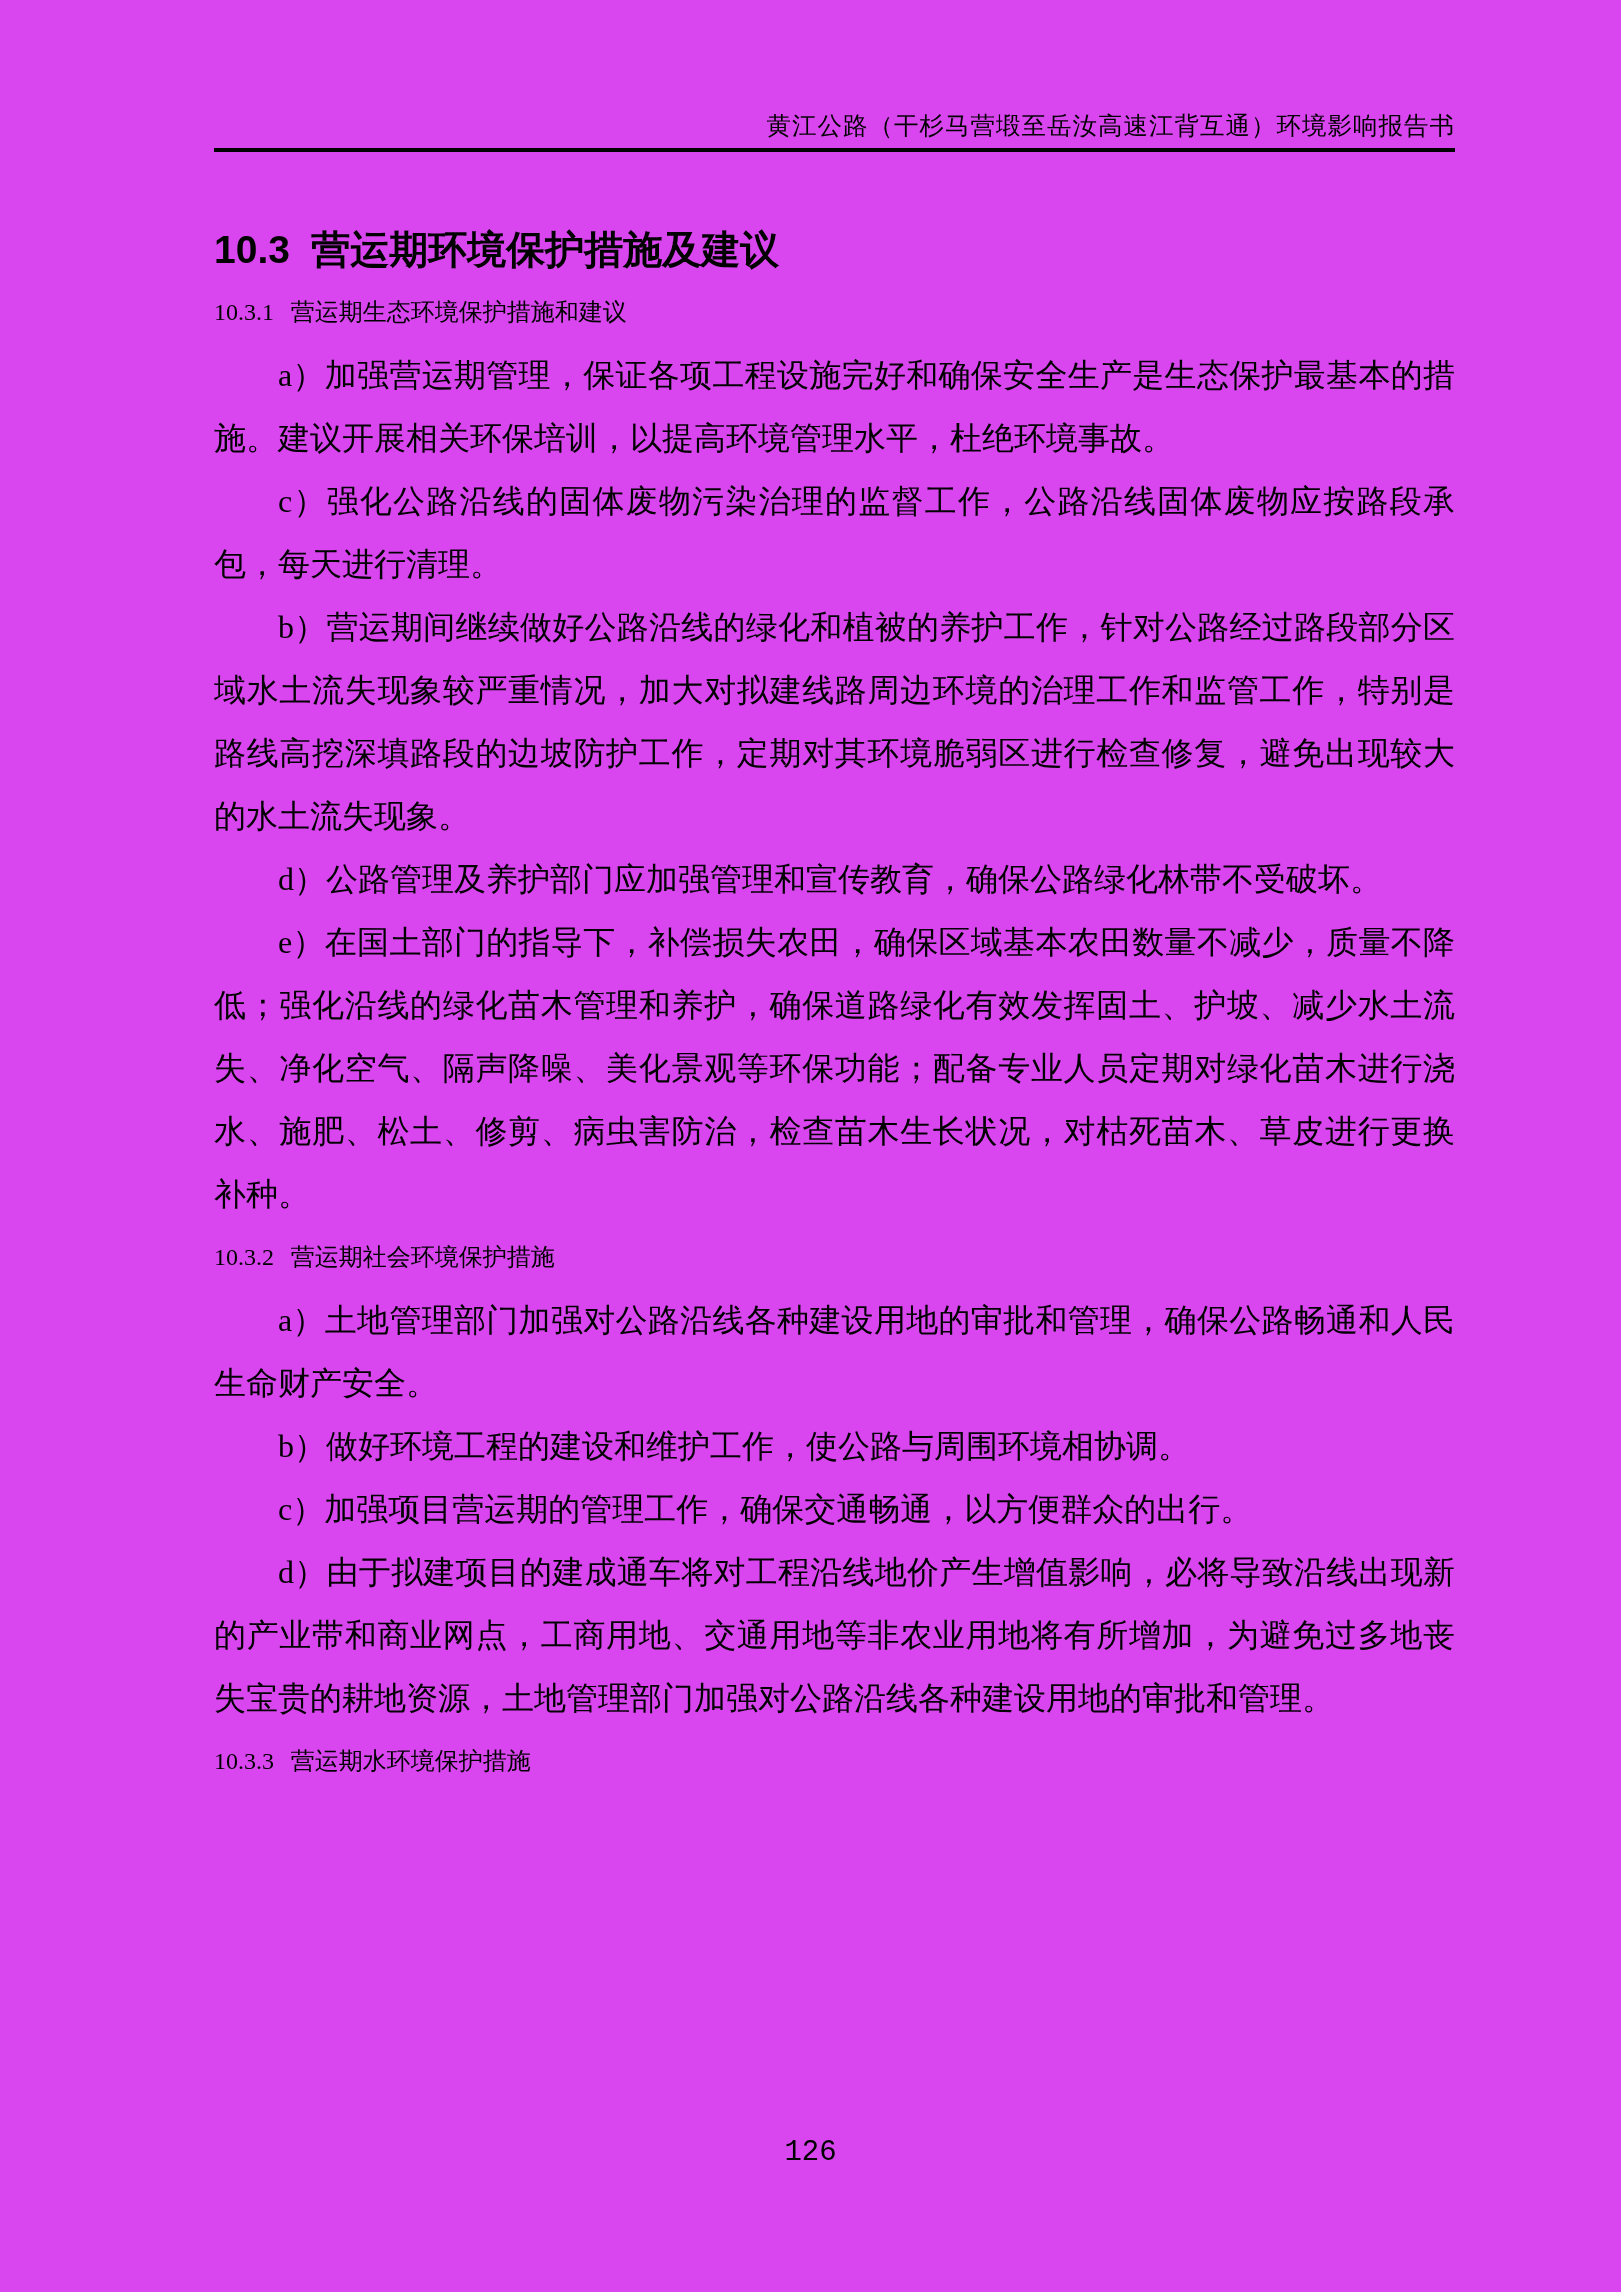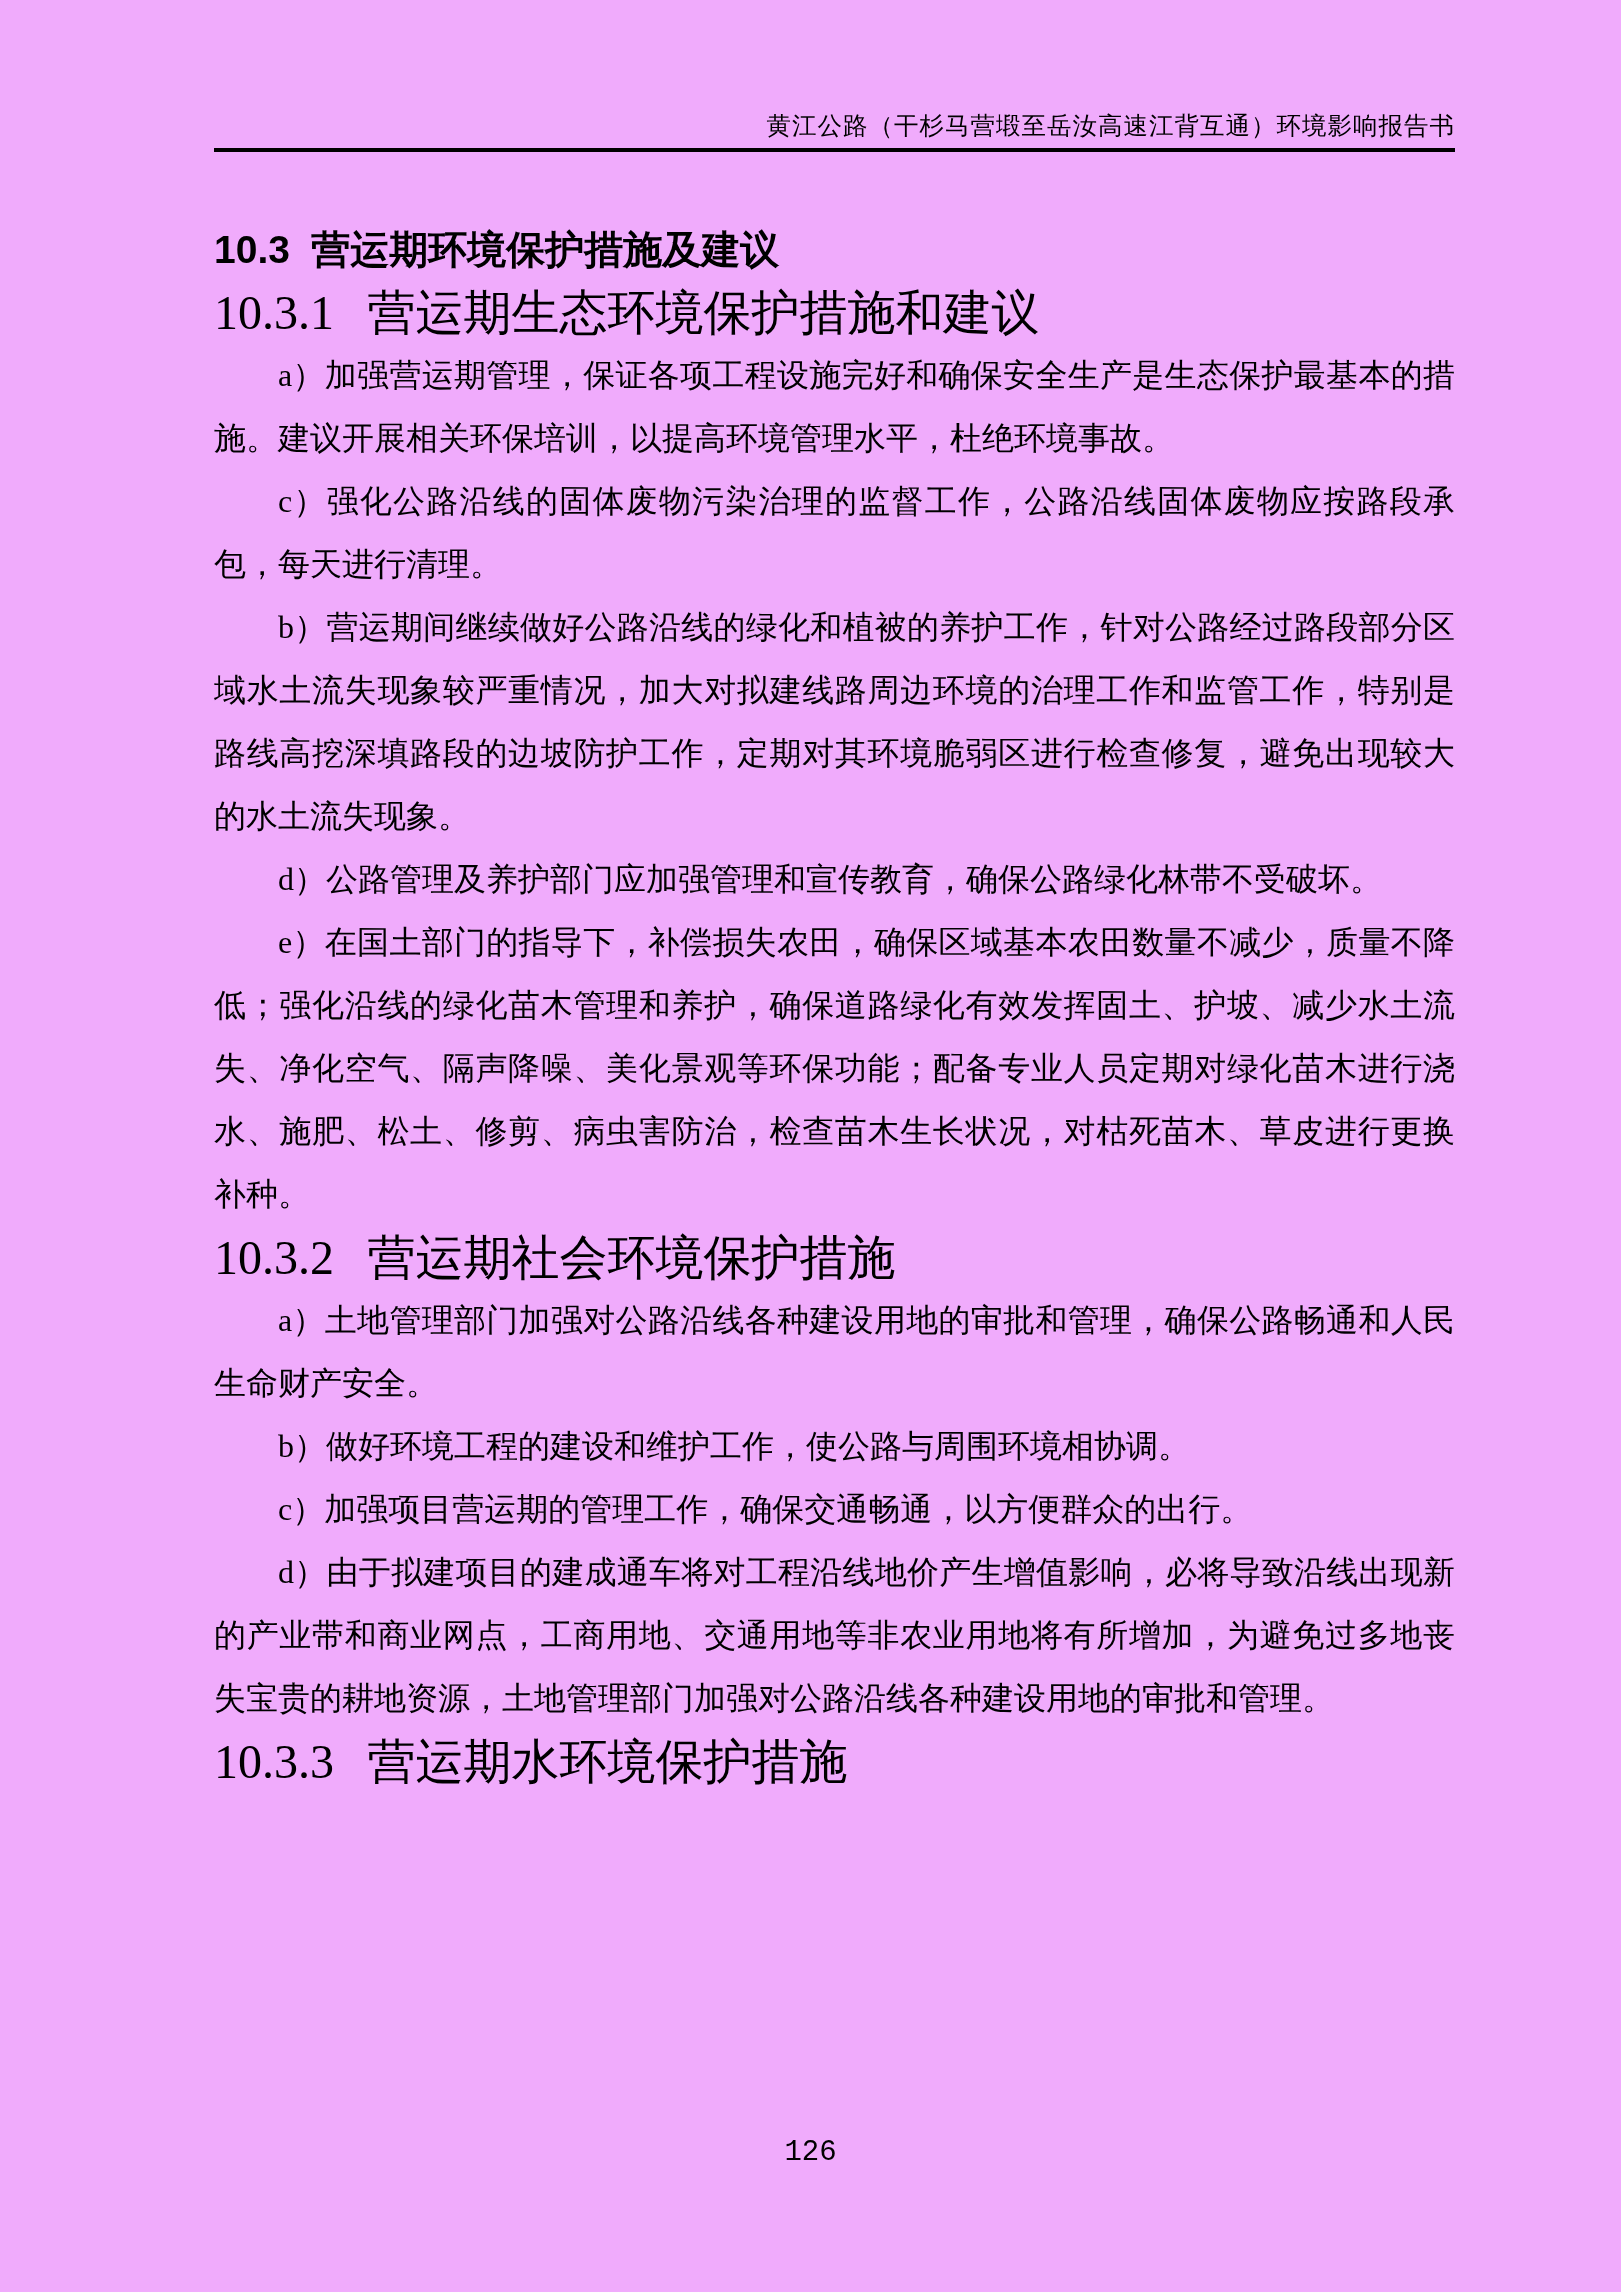--- a/index.html
+++ b/index.html
@@ -1,20 +1,20 @@
 <!DOCTYPE html>
 <html><head>
 <meta charset="utf-8">
 <style>
   html,body { margin:0; padding:0; background:#ffffff; }
   .page {
     position:relative;
     width:1621px;
     height:2293px;
-    background:#f0abfc;
+    background:#d946ef;
     color:#000000;
     overflow:hidden;
     font-family:"Liberation Serif","DejaVu Serif",serif;
   }
   .doc-header {
     position:absolute;
     left:214px;
     top:108px;
     width:1241px;
     text-align:right;
@@ -43,21 +43,21 @@
   .h1 {
     font-family:"Liberation Sans","DejaVu Sans",sans-serif;
     font-weight:bold;
     font-size:39px;
     line-height:63px;
     margin:0;
     text-align:left;
   }
   .h2 {
     font-weight:normal;
-    font-size:48px;
+    font-size:24px;
     line-height:63px;
     margin:0;
     text-align:left;
   }
   .h1 .gap { margin-left:0.55em; }
   .h2 .gap { margin-left:0.7em; }
   p.para {
     margin:0;
     text-indent:2em;
   }

